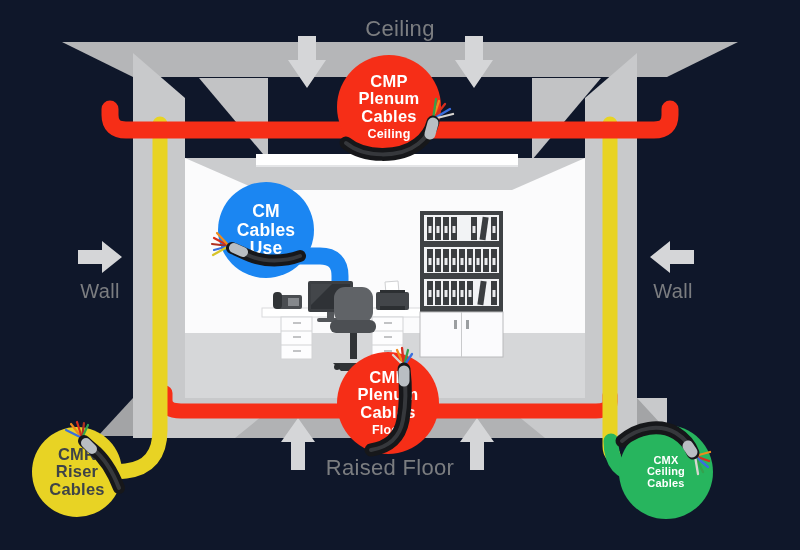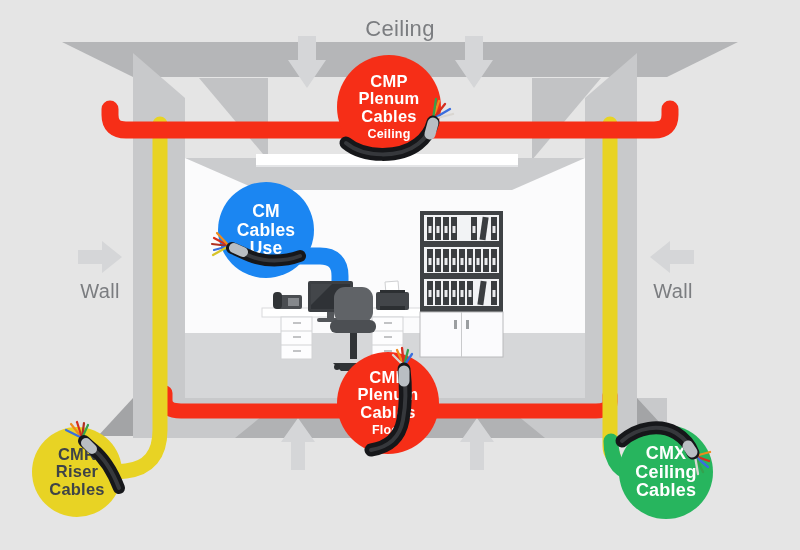--- a/index.html
+++ b/index.html
@@ -1,27 +1,27 @@
 <!DOCTYPE html>
 <html><head>
 <meta charset="utf-8">
 <style>
   html,body{margin:0;padding:0;background:#ffffff;}
-  #stage{position:relative;width:800px;height:550px;background:#e5e5e5;overflow:hidden;
+  #stage{position:relative;width:800px;height:550px;background:#0f172a;overflow:hidden;
          font-family:"Liberation Sans", sans-serif;}
   #scene,#glyphs{position:absolute;left:0;top:0;}
   #glyphs{pointer-events:none;}
   .lbl{position:absolute;color:#7b7d80;font-size:22px;text-align:center;letter-spacing:.3px;}
   .bubble{position:absolute;border-radius:50%;display:flex;flex-direction:column;
           align-items:center;justify-content:center;text-align:center;font-weight:bold;}
   .bubble .ln{line-height:1.05;letter-spacing:.2px;}
   .bubble .tag{margin-top:2px;letter-spacing:.2px;}
   .fs16 .ln{font-size:16.5px;} .fs16 .tag{font-size:12.5px;}
   .fs17 .ln{font-size:17.5px;}
-  .fs15 .ln{font-size:18px;}
+  .fs15 .ln{font-size:11px;}
 </style>
 </head>
 <body>
 
 <div id="stage">
 
   <svg id="scene" width="800" height="550" viewBox="0 0 800 550">
 
     <polygon points="62,42 738,42 667,77 133,77" fill="#b5b6b8"></polygon>
 
@@ -187,20 +187,21 @@
     <path d="M 610,124 L 610,446 Q 610,452 613,455" fill="none" stroke="#e8d324" stroke-width="15" stroke-linecap="round"></path>
 
     <path d="M 110,109 L 110,115 Q 110,130 126,130 L 654,130 Q 670,130 670,115 L 670,109" fill="none" stroke="#f62e17" stroke-width="17" stroke-linecap="round"></path>
 
     <path d="M 611,441 C 611,463 620,473 642,477" fill="none" stroke="#27b55e" stroke-width="15" stroke-linecap="round"></path>
   </svg>
 
   <div class="lbl" style="left:330px;top:16px;width:140px;">Ceiling</div>
   <div class="lbl" style="left:58px;top:280px;width:84px;font-size:20px;">Wall</div>
   <div class="lbl" style="left:631px;top:280px;width:84px;font-size:20px;">Wall</div>
+  <div class="lbl" style="left:290px;top:455px;width:200px;">Raised Floor</div>
 
   <div class="bubble fs16" style="left: 337px; top: 55px; width: 104px; height: 104px; background-color: rgb(246, 46, 23); color: rgb(255, 255, 255);">
     <span class="ln">CMP</span>
     <span class="ln">Plenum</span>
     <span class="ln">Cables</span>
     <span class="tag">Ceiling</span>
   </div>
 
   <div class="bubble fs17" style="left: 218px; top: 182px; width: 96px; height: 96px; background-color: rgb(27, 134, 242); color: rgb(255, 255, 255);">
     <span class="ln">CM</span>

